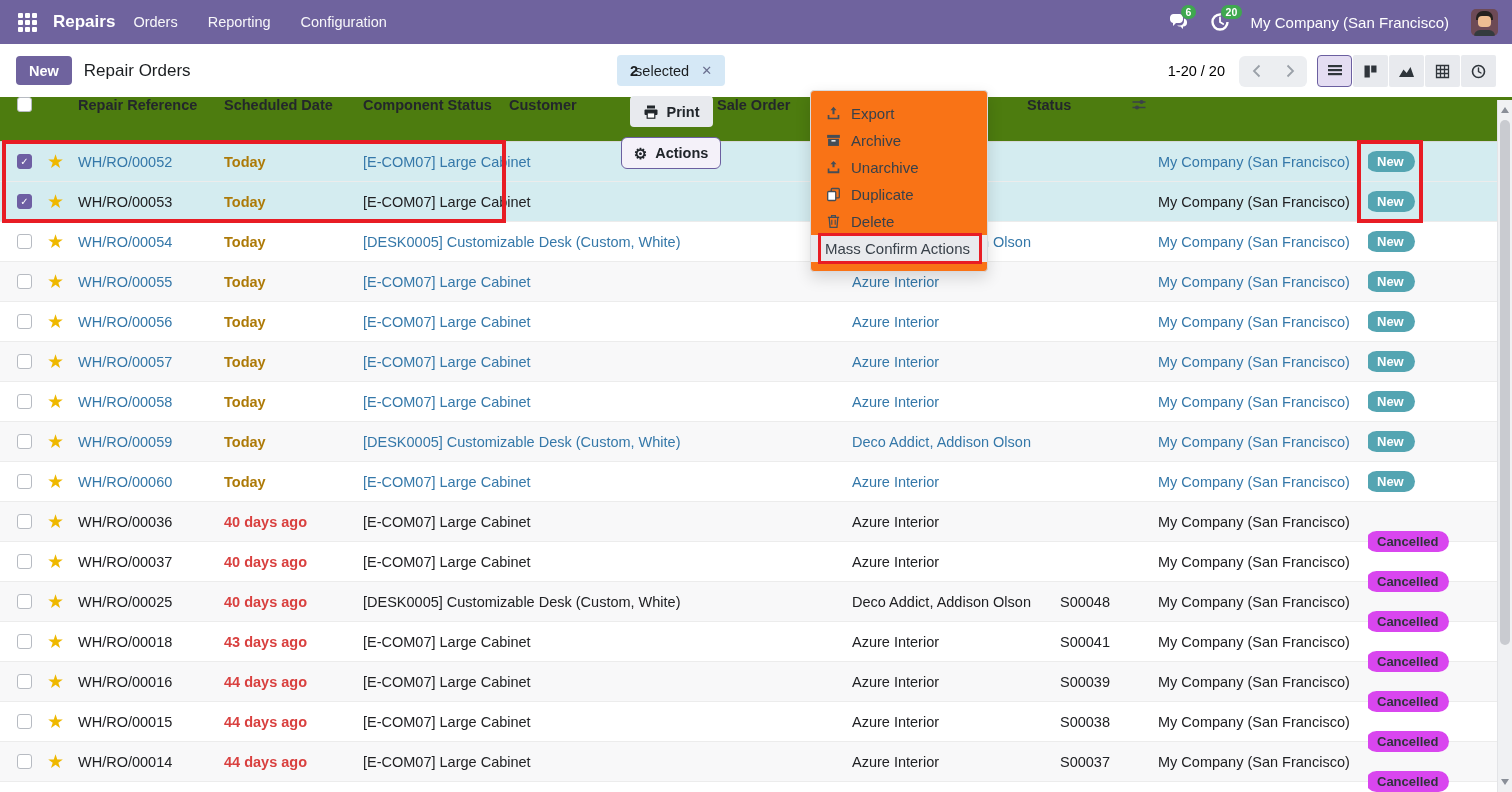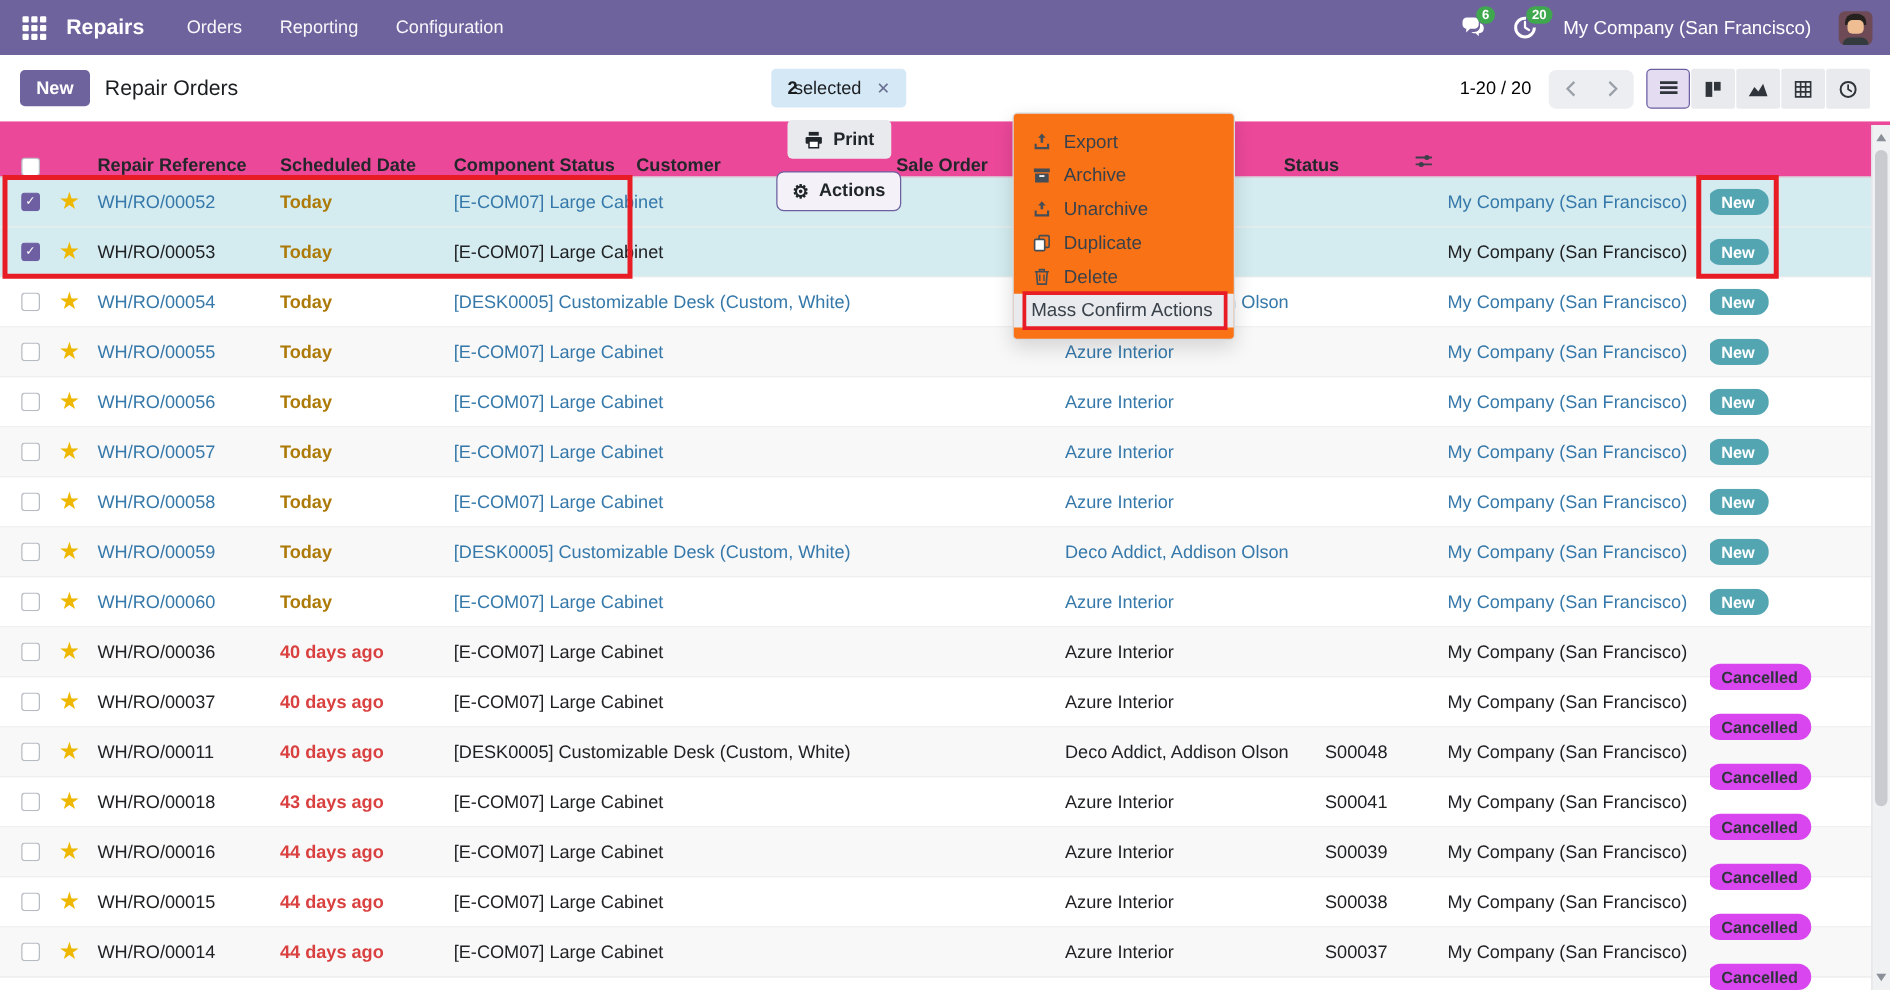--- a/index.html
+++ b/index.html
@@ -13,21 +13,21 @@
     --txt:#23272b;
   }
   *{box-sizing:border-box;margin:0;padding:0;}
   body{font-family:"Liberation Sans","DejaVu Sans",sans-serif;background:#fff;}
   #screen{position:relative;width:1512px;height:792px;background:#fff;overflow:hidden;}
 
   
   .topbar{display:flex;align-items:center;height:44px;background:var(--purple);color:#fff;padding:0 14px;}
   .apps-grid{display:grid;grid-template-columns:repeat(3,5px);grid-template-rows:repeat(3,5px);gap:2px;margin:0 16px 0 4px;cursor:pointer;}
   .apps-grid i{background:#fff;border-radius:1px;}
-  .brand{font-size:17px;font-weight:700;margin-right:34px;}
+  .brand{font-size:17px;font-weight:700;margin-right:18px;}
   .menu-item{font-size:14.5px;margin-right:30px;color:rgba(255,255,255,.95);cursor:pointer;}
   .tb-right{margin-left:auto;display:flex;align-items:center;gap:18px;}
   .tb-ico{position:relative;width:22px;height:22px;display:flex;align-items:center;justify-content:center;cursor:pointer;}
   .tb-badge{position:absolute;top:-6px;left:12px;background:#3fa84f;color:#fff;font-size:10.5px;font-weight:700;border-radius:9px;padding:1px 5px;line-height:12px;}
   .tb-company{font-size:15px;margin-left:2px;}
   .avatar{width:27px;height:27px;border-radius:5px;background:#6d4a56;position:relative;overflow:hidden;margin-left:4px;cursor:pointer;}
   .avatar .hair{position:absolute;top:2px;left:5px;width:17px;height:9px;background:#25211f;border-radius:7px 7px 0 0;}
   .avatar .face{position:absolute;top:7px;left:7px;width:13px;height:11px;background:#eebd92;border-radius:4px;}
   .avatar .body{position:absolute;bottom:-2px;left:3px;width:21px;height:8px;background:#343b3e;border-radius:6px 6px 0 0;}
 
@@ -44,21 +44,21 @@
   .gear-glyph{font-size:15px;line-height:1;}
   .cp-right{position:absolute;right:16px;top:11px;display:flex;align-items:center;}
   .pager-txt{font-size:14.5px;color:#000000;margin-right:14px;}
   .pager-btns{display:flex;background:#eceef1;border-radius:6px;overflow:hidden;margin-right:10px;}
   .pager-btn{width:34px;height:31px;border:none;background:transparent;display:flex;align-items:center;justify-content:center;cursor:pointer;color:#9aa0a8;}
   .switcher{display:flex;gap:1px;}
   .sw-btn{width:35px;height:32px;border:none;background:#e8eaee;display:flex;align-items:center;justify-content:center;cursor:pointer;color:#2f353b;border-radius:2px;}
   .sw-btn.active{background:#e4ddf2;border:1.5px solid #6b5fa0;border-radius:4px;}
 
   
-  .thead{display:flex;align-items:flex-end;height:45px;font-size:14.5px;font-weight:600;color:var(--txt);background:#ec4899;border-bottom:1px solid #d6d8da;}
+  .thead{display:flex;align-items:flex-start;height:45px;font-size:14.5px;font-weight:600;color:var(--txt);background:#4d7c0f;border-bottom:1px solid #d6d8da;}
   .trow{display:flex;align-items:center;height:40px;background:#fff;border-bottom:1px solid #ececec;font-size:14.5px;color:#202124;cursor:pointer;}
   .trow.stripe{background:#f8f8f9;}
   .trow.selected{background:var(--sel);}
   .cell{padding-left:2px;white-space:nowrap;overflow:hidden;}
   .c-check{width:40px;padding-left:17px;}
   .c-star{width:36px;padding-left:7px;}
   .c-ref{width:146px;}
   .c-date{width:139px;}
   .c-product{width:343px;}
   .c-comp{width:146px;}
@@ -405,21 +405,21 @@
       <div class="cell c-company lk">My Company (San Francisco)</div>
       <div class="cell c-status"><span class="badge b-cancelled">Cancelled</span></div>
       <div class="cell c-gear"></div>
     </div>
 
     <div class="trow stripe">
       <div class="cell c-check">
           <div class="cb"></div>
         </div>
       <div class="cell c-star"><span class="star">★</span></div>
-      <div class="cell c-ref lk">WH/RO/00011</div>
+      <div class="cell c-ref lk">WH/RO/00025</div>
       <div class="cell c-date"><span class="d-late">40 days ago</span></div>
       <div class="cell c-product lk">[DESK0005] Customizable Desk (Custom, White)</div>
       <div class="cell c-comp"></div>
       <div class="cell c-customer lk">Deco Addict, Addison Olson</div>
       <div class="cell c-so">S00048</div>
       <div class="cell c-company lk">My Company (San Francisco)</div>
       <div class="cell c-status"><span class="badge b-cancelled">Cancelled</span></div>
       <div class="cell c-gear"></div>
     </div>
 

